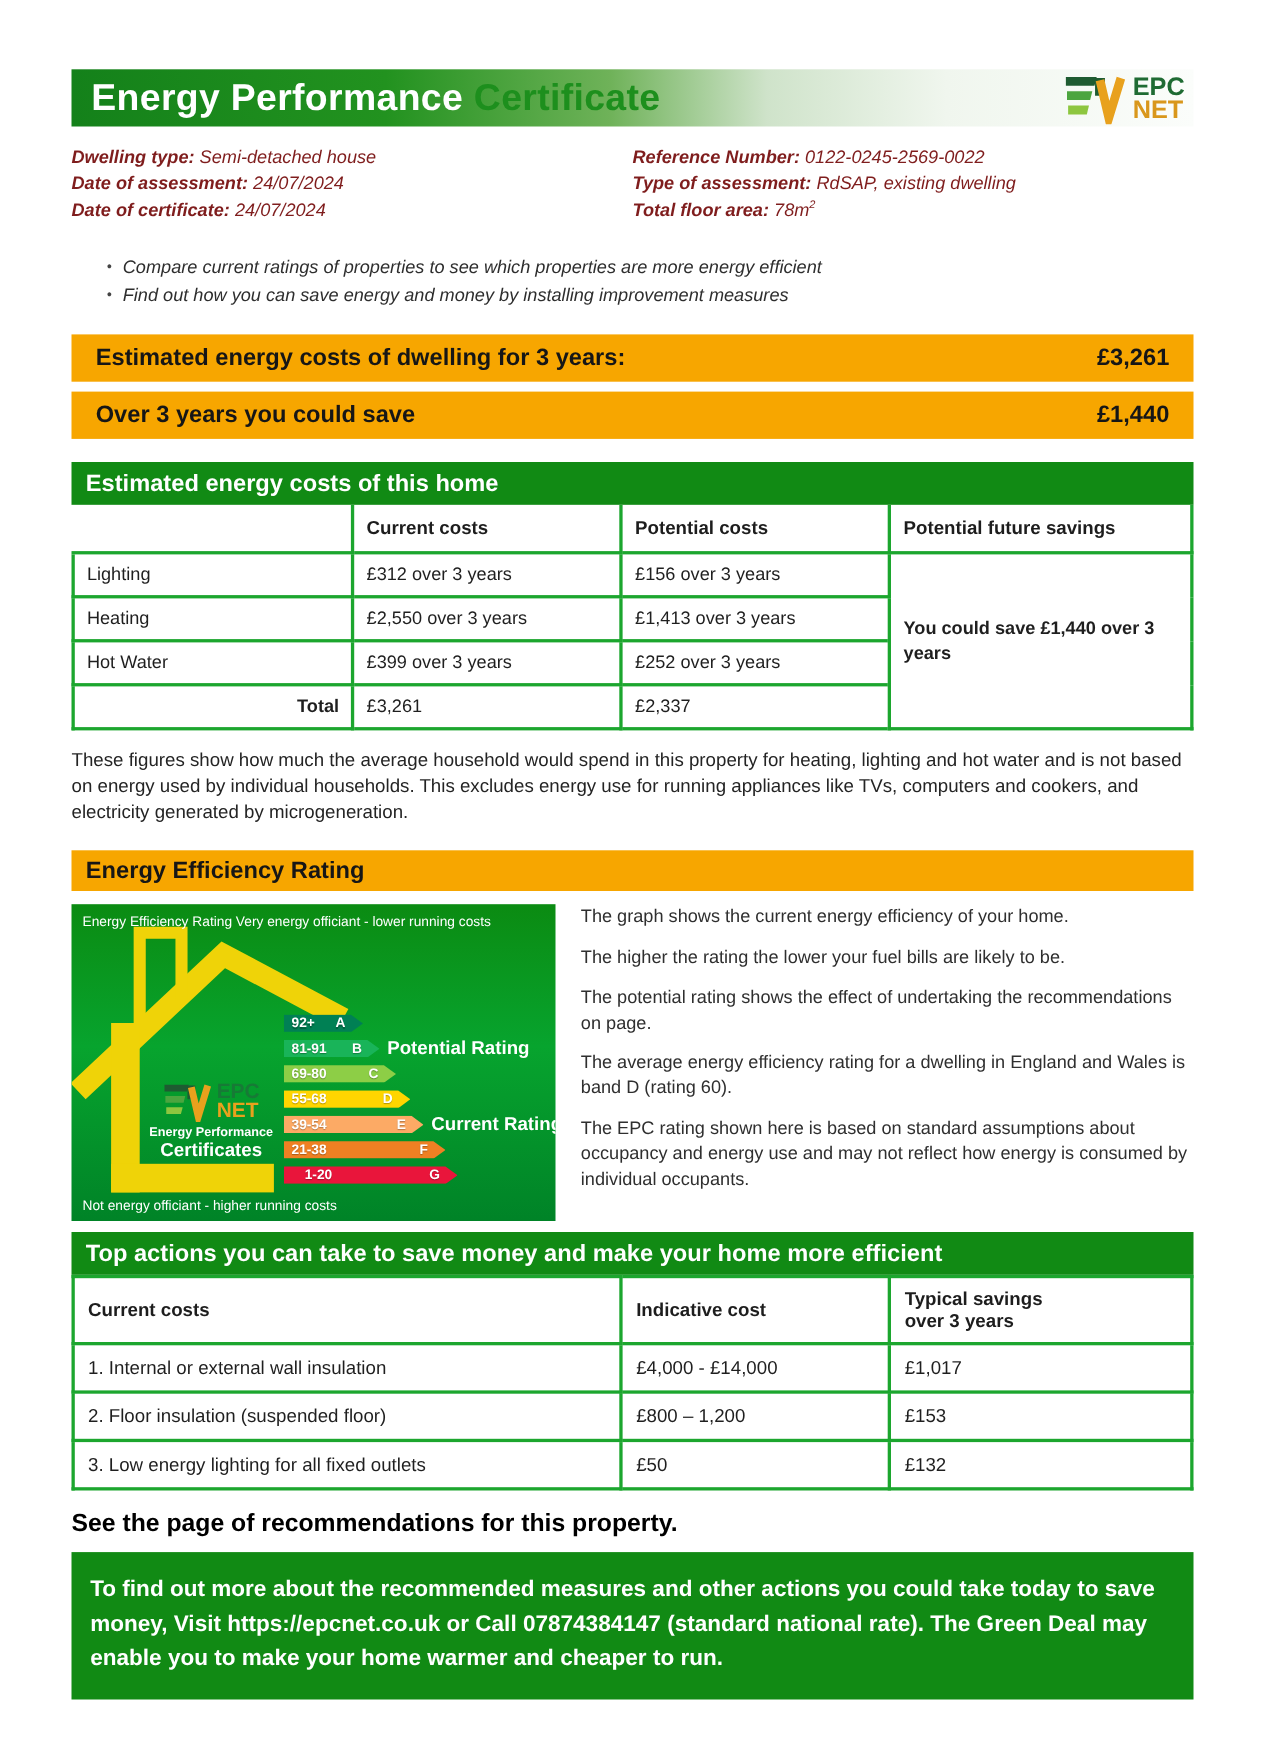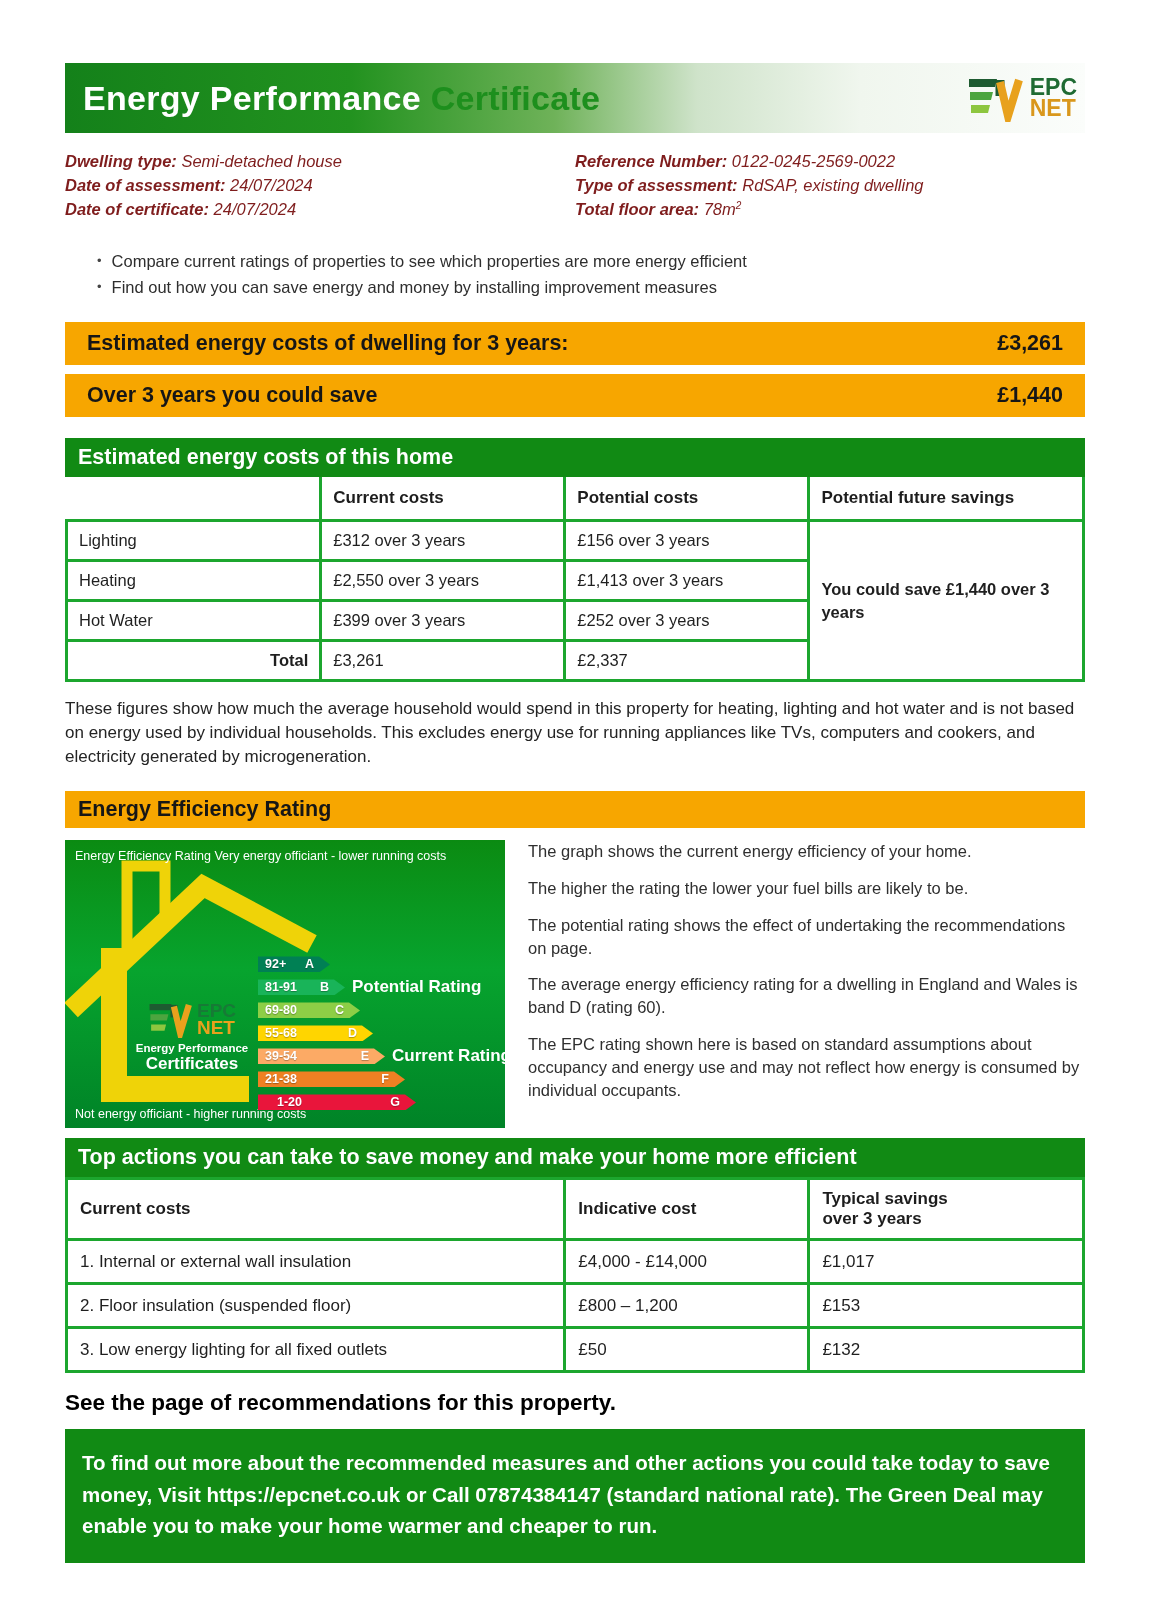--- a/index.html
+++ b/index.html
@@ -2,42 +2,42 @@
 <html><head>
 <meta charset="utf-8">
 <style>
   * { margin:0; padding:0; box-sizing:border-box; }
   html,body { background:#fff; }
   body { font-family:"Liberation Sans", sans-serif; color:#1d1d1d; }
   .page { width:1150px; min-height:1600px; margin:0 auto; padding:63px 65px 40px; background:#fff; }
 
   
   .titlebar{
-    height:70px; display:flex; align-items:center; justify-content:space-between;
+    height:52px; display:flex; align-items:center; justify-content:space-between;
     padding:0 8px 0 18px;
     background:linear-gradient(90deg,#14811a 0%,#22921f 28%,#6fb259 48%,#cfe3ca 62%,#f0f6ee 78%,#fbfdfb 100%);
   }
   .titlebar .title{ font-size:34px; font-weight:bold; letter-spacing:.3px; white-space:nowrap; }
   .t-white{ color:#ffffff; }
   .t-green{ color:#1d8f1d; }
   .logo{ display:flex; align-items:center; gap:7px; }
   .logo-text{ font-weight:bold; font-size:23px; line-height:.92; text-align:left; }
   .logo-epc{ color:#1f6b33; display:block; }
   .logo-net{ color:#d9971c; display:block; }
 
   
   .info{ display:flex; margin-top:17px; font-size:16.5px; line-height:1.45; color:#7f1d1d;font-style:italic; }
   .info-col{ width:50%; }
   .info-col .lbl{ font-weight:bold; }
   sup{ font-size:10px; }
 
   
   .usedoc{ margin-top:26px; }
   .usedoc h2{ color:#1d9b1d; font-size:21.5px; font-weight:bold; }
-  .usedoc ul{ list-style:none; margin-top:11px; padding-left:32px; }
+  .usedoc ul{ list-style:none; margin-top:11px; padding-left:32px;font-style:italic; }
   .usedoc li{ font-size:16.5px; color:#2e2e2e; line-height:1.6; }
   .usedoc li::before{ content:"•"; font-size:13px; color:#444; margin-right:10px; position:relative; top:-2px; }
 
   
   .banner{ background:#f7a600; height:43px; display:flex; align-items:center; justify-content:space-between;
            padding:0 22px; font-size:21.5px; font-weight:bold; color:#161616; }
   .banner.first{ margin-top:21px; }
   .banner + .banner{ margin-top:9px; }
 
   
@@ -64,21 +64,21 @@
   .chart-cap{ position:absolute; left:10px; color:#fff; font-size:12.5px; }
   .cap-top{ top:9px; } .cap-bottom{ bottom:7px; }
   .house-svg{ position:absolute; left:0; top:0; }
   .chart-logo{ position:absolute; left:52px; top:160px; width:150px; text-align:center; z-index:2; }
   .chart-logo-row{ display:flex; align-items:center; justify-content:center; gap:5px; }
   .chart-logo .logo-text{ font-size:19px; }
   .chart-logo .logo-epc{ color:#177a36; }
   .chart-logo .logo-net{ color:#e8a11d; }
   .chart-logo-cap1{ color:#fff; font-weight:bold; font-size:11.5px; margin-top:4px; }
   .chart-logo-cap2{ color:#fff; font-weight:bold; font-size:17px; }
-  .bands{ position:absolute; left:193px; top:116px; z-index:3; }
+  .bands{ position:absolute; left:193px; top:100px; z-index:3; }
   .band-row{ display:flex; align-items:center; height:16px; margin-bottom:7px; }
   .band{ height:16px; display:flex; align-items:center; position:relative; color:#fff; font-weight:bold;
          font-size:12.5px; padding-left:7px; text-shadow:0 1px 1px rgba(0,0,0,.3);
          clip-path:polygon(0 0, calc(100% - 11px) 0, 100% 50%, calc(100% - 11px) 100%, 0 100%); }
   .band .letter{ position:absolute; right:16px; }
   .band-row:nth-child(1) .band{ width:72px; }
   .band-row:nth-child(2) .band{ width:87px; }
   .band-row:nth-child(3) .band{ width:102px; }
   .band-row:nth-child(4) .band{ width:115px; }
   .band-row:nth-child(5) .band{ width:127px; }

